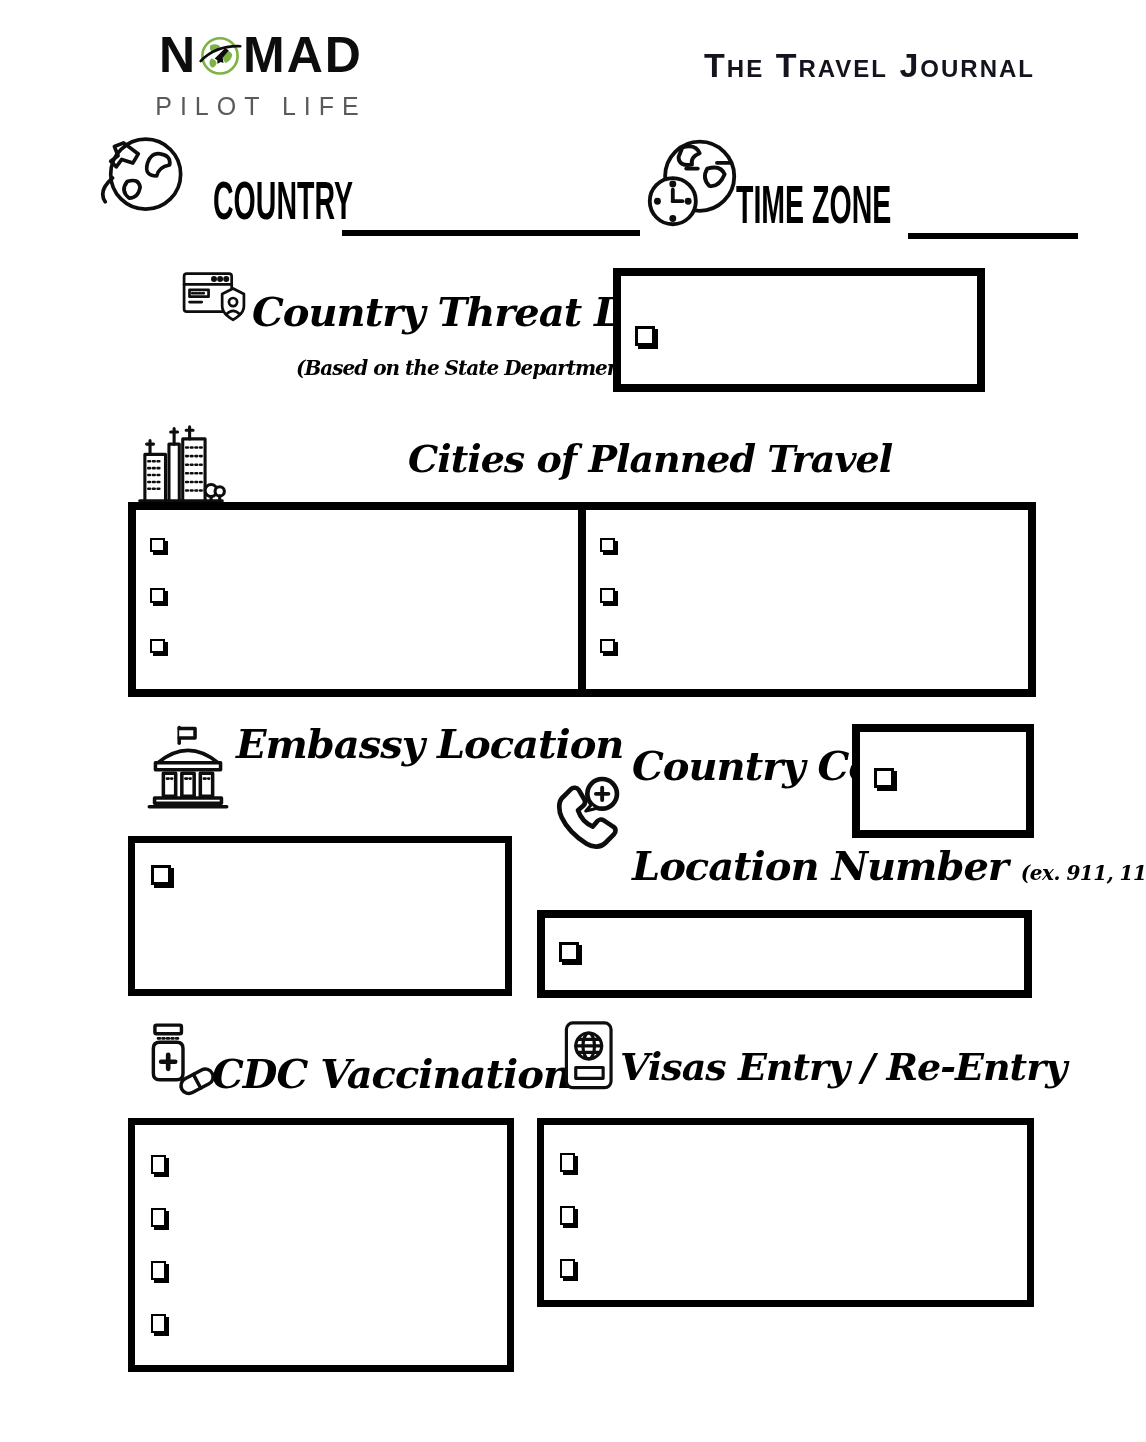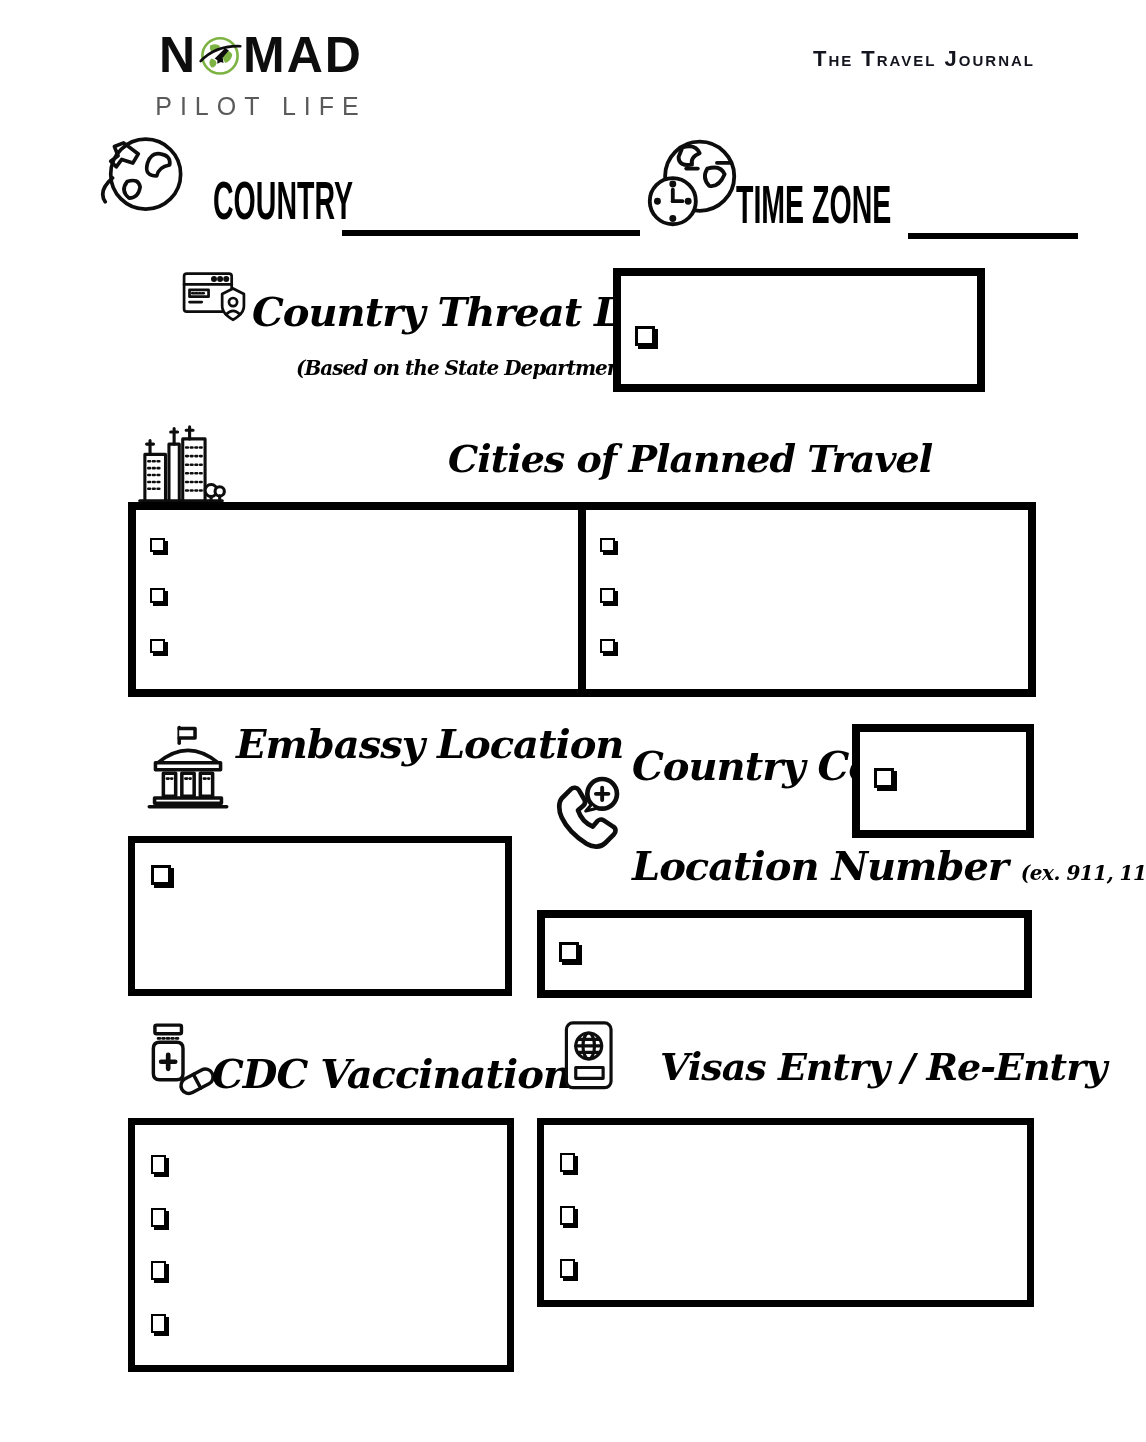--- a/index.html
+++ b/index.html
@@ -9,30 +9,30 @@
   }
   
   .logo{position:absolute;left:145px;top:30px;width:232px;}
   .logo-row{display:flex;align-items:center;justify-content:center;
     font-weight:bold;font-size:50px;letter-spacing:2px;color:#0d0d0d;line-height:1;}
   .logo-globe{width:44px;height:44px;margin:0 1px;}
   .logo-sub{margin-top:12px;text-align:center;font-size:25px;letter-spacing:8px;
     color:#5a5a5a;font-weight:normal;white-space:nowrap;}
   
   .journal-title{position:absolute;right:111px;top:46px;font-variant:small-caps;
-    font-weight:bold;font-size:22px;letter-spacing:2px;color:#14141f;}
+    font-weight:bold;font-size:34px;letter-spacing:2px;color:#14141f;}
   
   .brush-caps{position:absolute;display:inline-block;transform-origin:left top;
     transform:scale(0.62,1.18);font-weight:bold;font-size:46px;letter-spacing:0;
     white-space:nowrap;color:#000;}
   
   .script{position:absolute;font-family:"DejaVu Serif",serif;font-style:italic;
     font-weight:bold;letter-spacing:-1px;color:#000;white-space:nowrap;}
   .script-lg{font-size:40px;}
-  .script-md{font-size:38px;margin-left:40px;}
+  .script-md{font-size:38px;}
   .script-sm{font-size:20px;}
   .hint{font-size:20px;letter-spacing:-0.5px;}
   
   .rule{position:absolute;height:6px;background:#000;}
   
   .box{position:absolute;background:#fff;border:8px solid #000;box-sizing:border-box;}
   .box.thin{border-width:7px;}
   .cb-list{display:flex;flex-direction:column;}
   .cb{display:block;width:15px;height:19px;background:#fff;border:2px solid #000;
     box-shadow:3px 3px 0 #000;box-sizing:border-box;}

